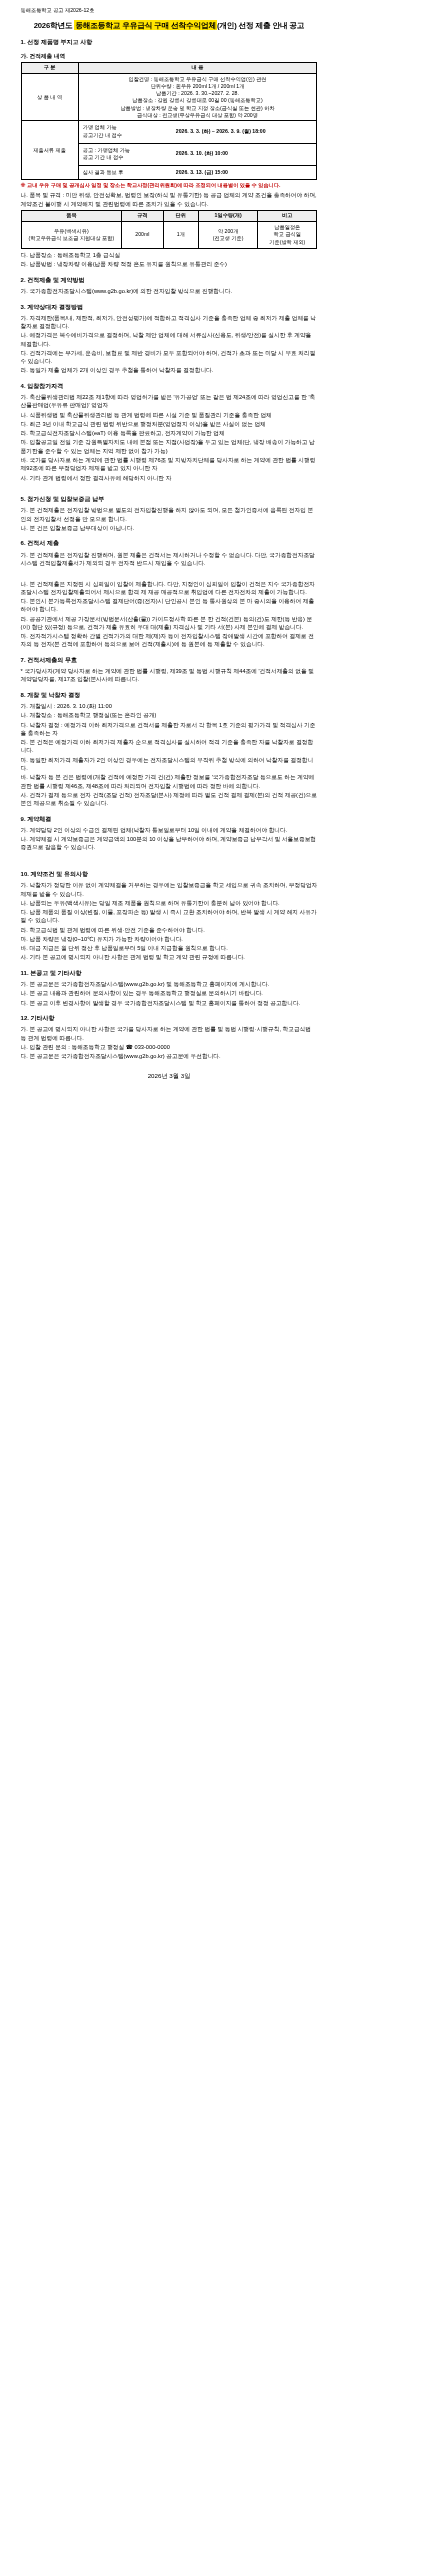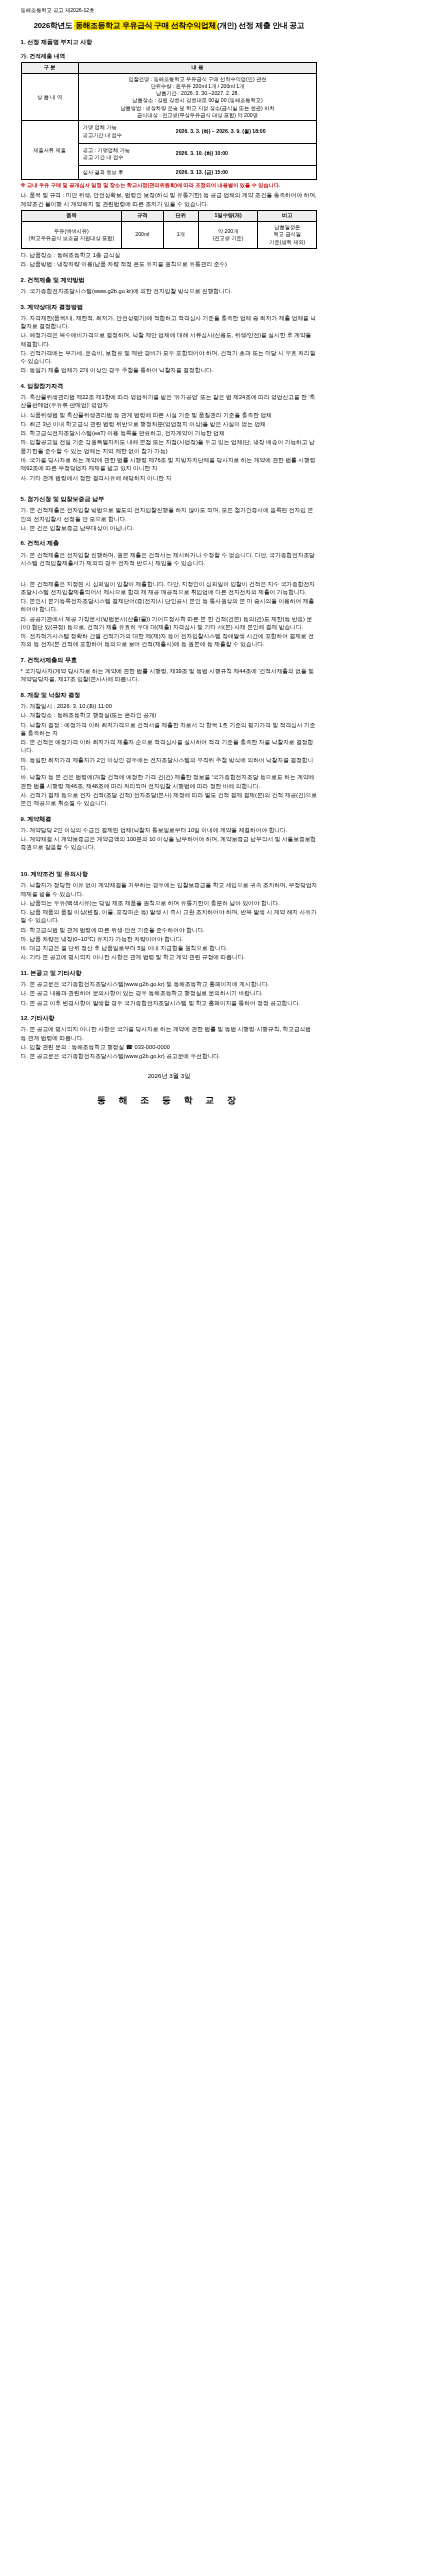--- a/index.html
+++ b/index.html
@@ -243,16 +243,15 @@
   <p class="l ind1">나. 본 공고 내용과 관련하여 문의사항이 있는 경우 동해조등학교 행정실로 문의하시기 바랍니다.</p>
   <p class="l ind1">다. 본 공고 이후 변경사항이 발생할 경우 국가종합전자조달시스템 및 학교 홈페이지를 통하여 정정 공고합니다.</p>
 
   <h2 class="sec">12. 기타사항</h2>
   <p class="l ind1">가. 본 공고에 명시되지 아니한 사항은 국가를 당사자로 하는 계약에 관한 법률 및 동법 시행령·시행규칙, 학교급식법 등 관계 법령에 따릅니다.</p>
   <p class="l ind1">나. 입찰 관련 문의 : 동해조등학교 행정실 ☎ 033-000-0000</p>
   <p class="l ind1">다. 본 공고문은 국가종합전자조달시스템(www.g2b.go.kr) 공고문에 우선합니다.</p>
 
   <div class="date-line">2026년 3월 3일</div>
 
-  <div class="sign">동 해 조 등 학 교 장</div>
 
 </div>
 
 
 </body></html>

